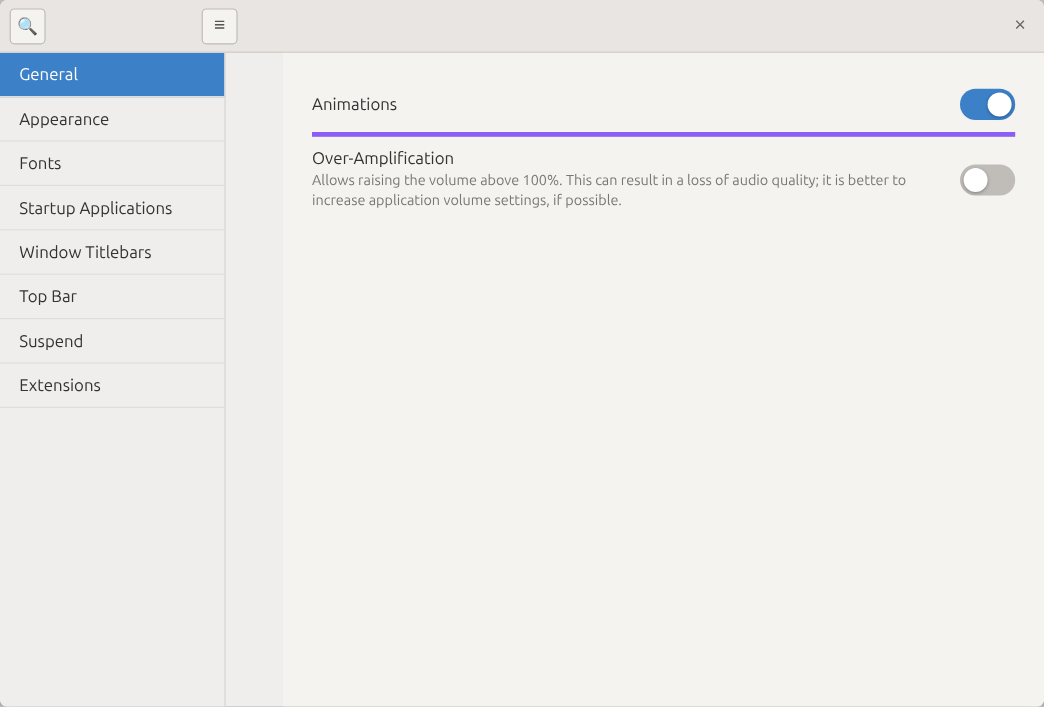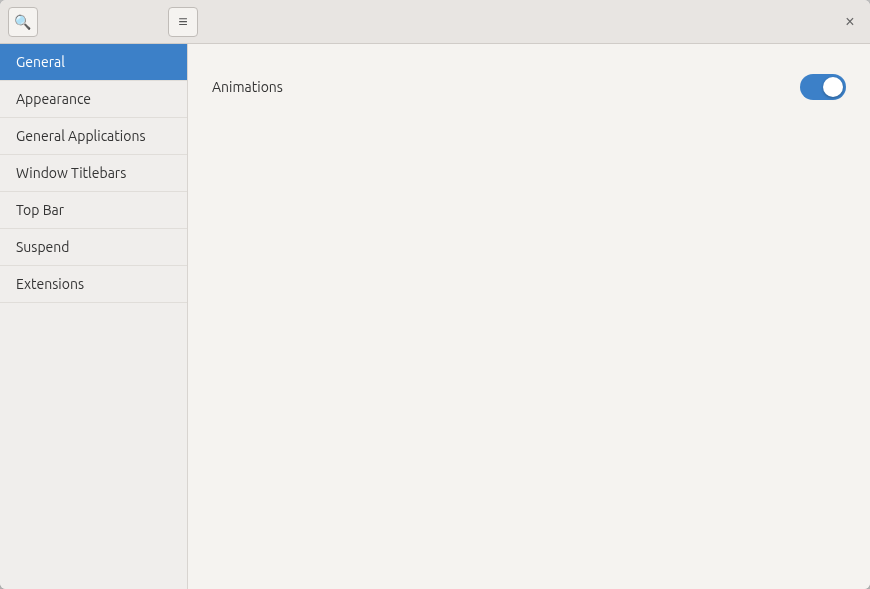--- a/index.html
+++ b/index.html
@@ -111,20 +111,21 @@
       align-items: center;
       justify-content: center;
       font-size: 16px;
       color: #666;
     }
 
     .content {
       display: flex;
       flex: 1;
       overflow: hidden;
+      gap: 48px;
     }
 
     .sidebar {
       width: 188px;
       background: #f0eeec;
       border-right: 1px solid #d8d4d0;
       flex-shrink: 0;
       overflow-y: auto;
     }
 
@@ -242,33 +243,45 @@
       <button class="close-btn">
         <span>×</span>
       </button>
     </div>
   </div>
 
   <div class="content">
     <div class="sidebar">
     <div class="sidebar-item active">General</div>
         <div class="sidebar-item">Appearance</div>
-        <div class="sidebar-item">General Applications</div>
+        <div class="sidebar-item">Fonts</div>
+        <div class="sidebar-item">Startup Applications</div>
         <div class="sidebar-item">Window Titlebars</div>
         <div class="sidebar-item">Top Bar</div>
         <div class="sidebar-item">Suspend</div>
         <div class="sidebar-item">Extensions</div>
       </div>
 
     <div class="main-content">
     <div class="setting-row">
           <div class="setting-text-block">
             <div class="setting-label">Animations</div>
           </div>
           <div class="toggle">
             <div class="toggle-track on">
               <div class="toggle-thumb"></div>
             </div>
           </div>
         </div>
+        <div class="setting-row">
+          <div class="setting-text-block">
+            <div class="setting-label">Over-Amplification</div>
+            <div class="setting-desc">Allows raising the volume above 100%. This can result in a loss of audio quality; it is better to increase application volume settings, if possible.</div>
+          </div>
+          <div class="toggle">
+            <div class="toggle-track off">
+              <div class="toggle-thumb"></div>
+            </div>
+          </div>
+        </div>
       </div>
   </div>
 </div>
 
 </body></html>

